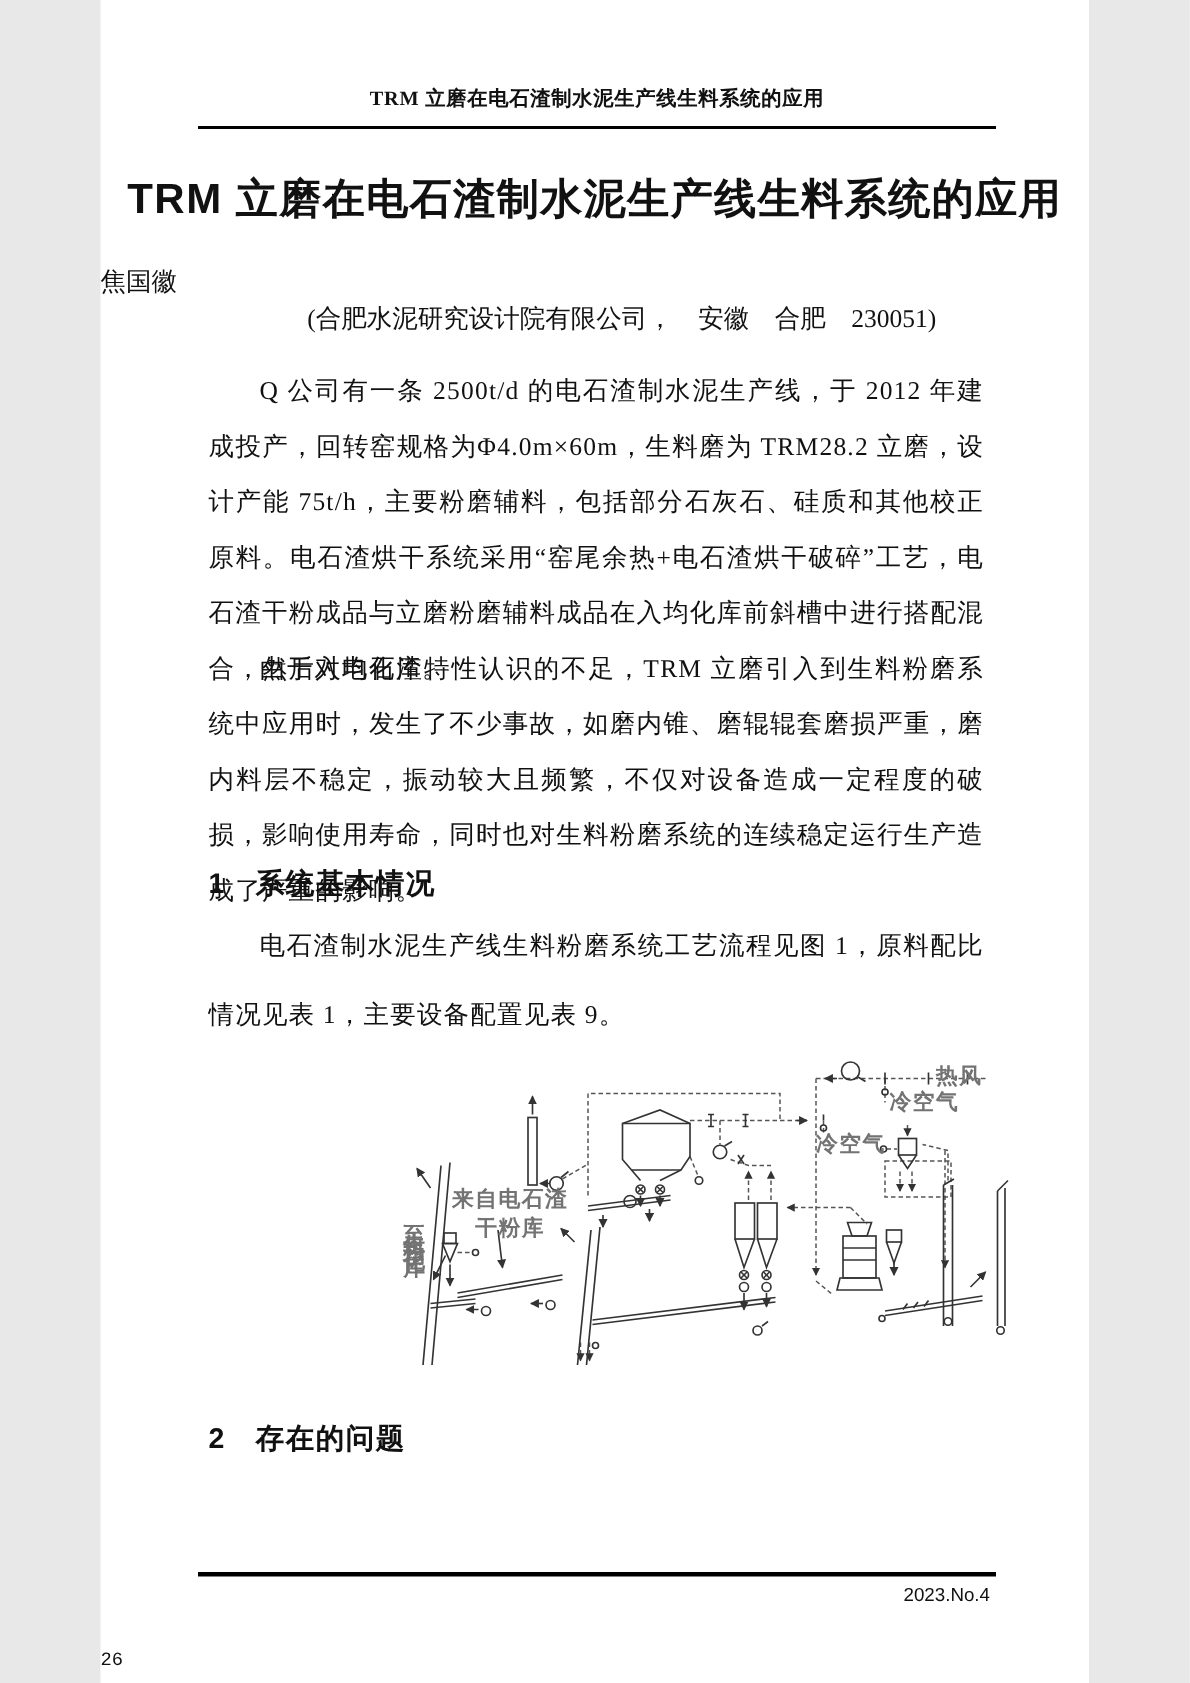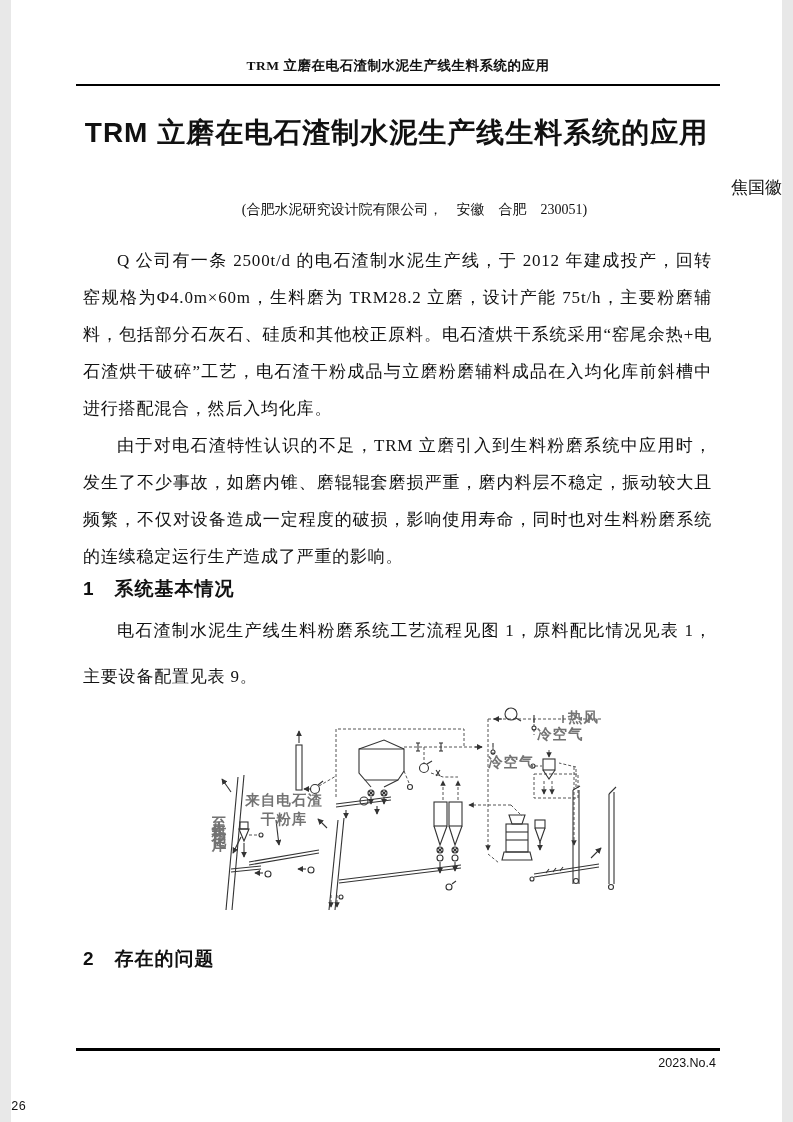--- a/index.html
+++ b/index.html
@@ -1,31 +1,31 @@
 <!DOCTYPE html>
 <html><head>
 <meta charset="utf-8">
 <style>
   html,body{margin:0;padding:0;background:#e8e8e8;}
   .page{
-    position:relative;width:771px;height:1122px;margin:0 auto;background:#ffffff;
+    position:relative;width:659px;height:1122px;margin:0 auto;background:#ffffff;
     font-family:"Liberation Serif","DejaVu Serif",serif;color:#111;overflow:hidden;
   }
   .running-header{
     position:absolute;left:65px;right:62px;top:57px;text-align:center;
     font-size:13.5px;font-weight:600;letter-spacing:.5px;
     border-bottom:2px solid #000;padding-bottom:9px;
   }
   .title{
     position:absolute;left:0;right:0;top:114px;text-align:center;margin:0;
     font-family:"Liberation Sans","DejaVu Sans",sans-serif;
     font-size:28px;font-weight:bold;letter-spacing:1px;
   }
-  .author{position:absolute;left:0;right:0;top:176px;text-align:right;font-size:17px;}
-  .affiliation{position:absolute;left:0;right:0;top:201px;text-align:center;font-size:14px;margin-left:36px;}
+  .author{position:absolute;left:0;right:0;top:176px;text-align:left;font-size:17px;}
+  .affiliation{position:absolute;left:0;right:0;top:201px;text-align:center;font-size:17px;margin-left:36px;}
   .body-p{
     position:absolute;left:72px;right:70px;margin:0;
     font-size:17px;line-height:37px;text-align:justify;text-indent:2em;letter-spacing:.8px;
   }
   .p1{top:242px;} .p2{top:427px;}
   .h-sec{
     position:absolute;left:72px;margin:0;
     font-family:"Liberation Sans","DejaVu Sans",sans-serif;
     font-size:19px;font-weight:bold;letter-spacing:1px;
   }

